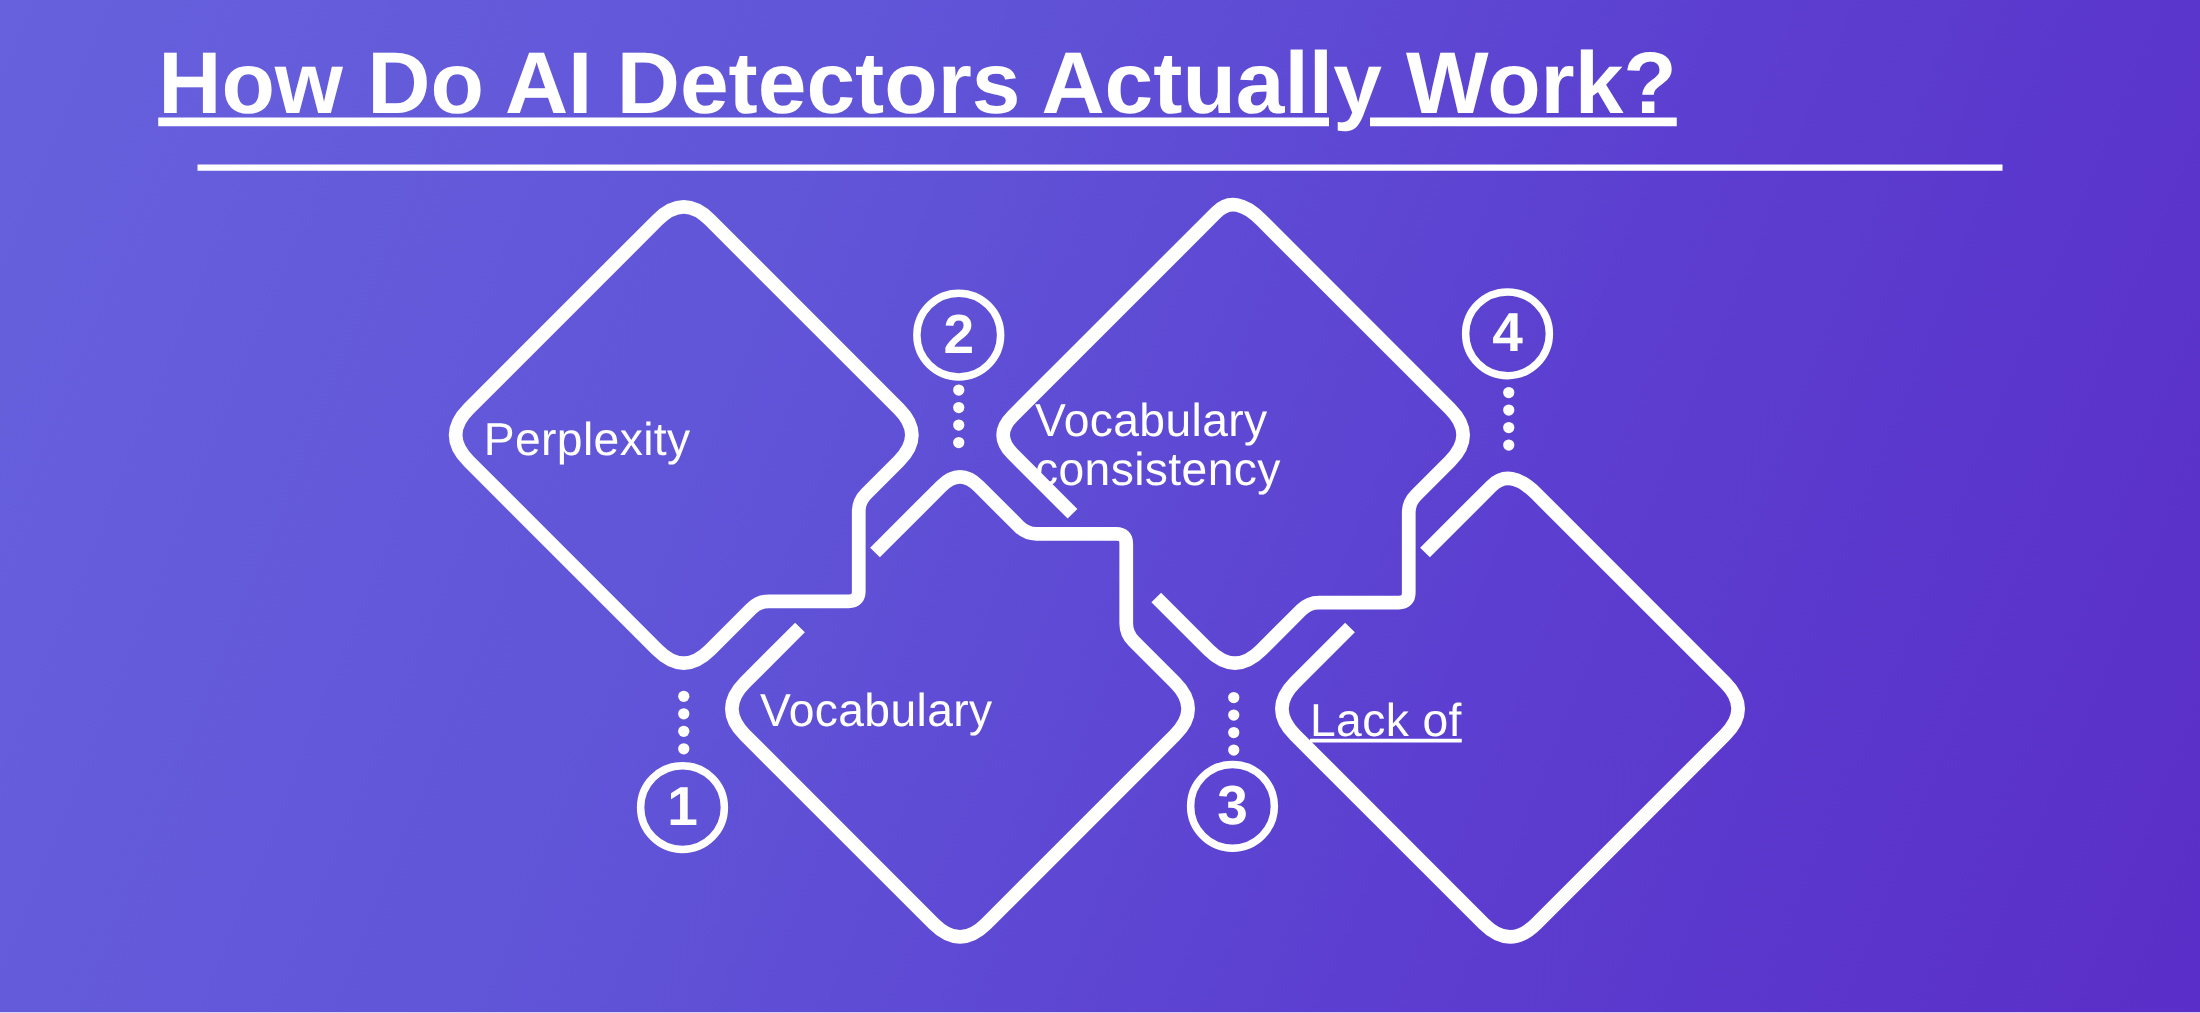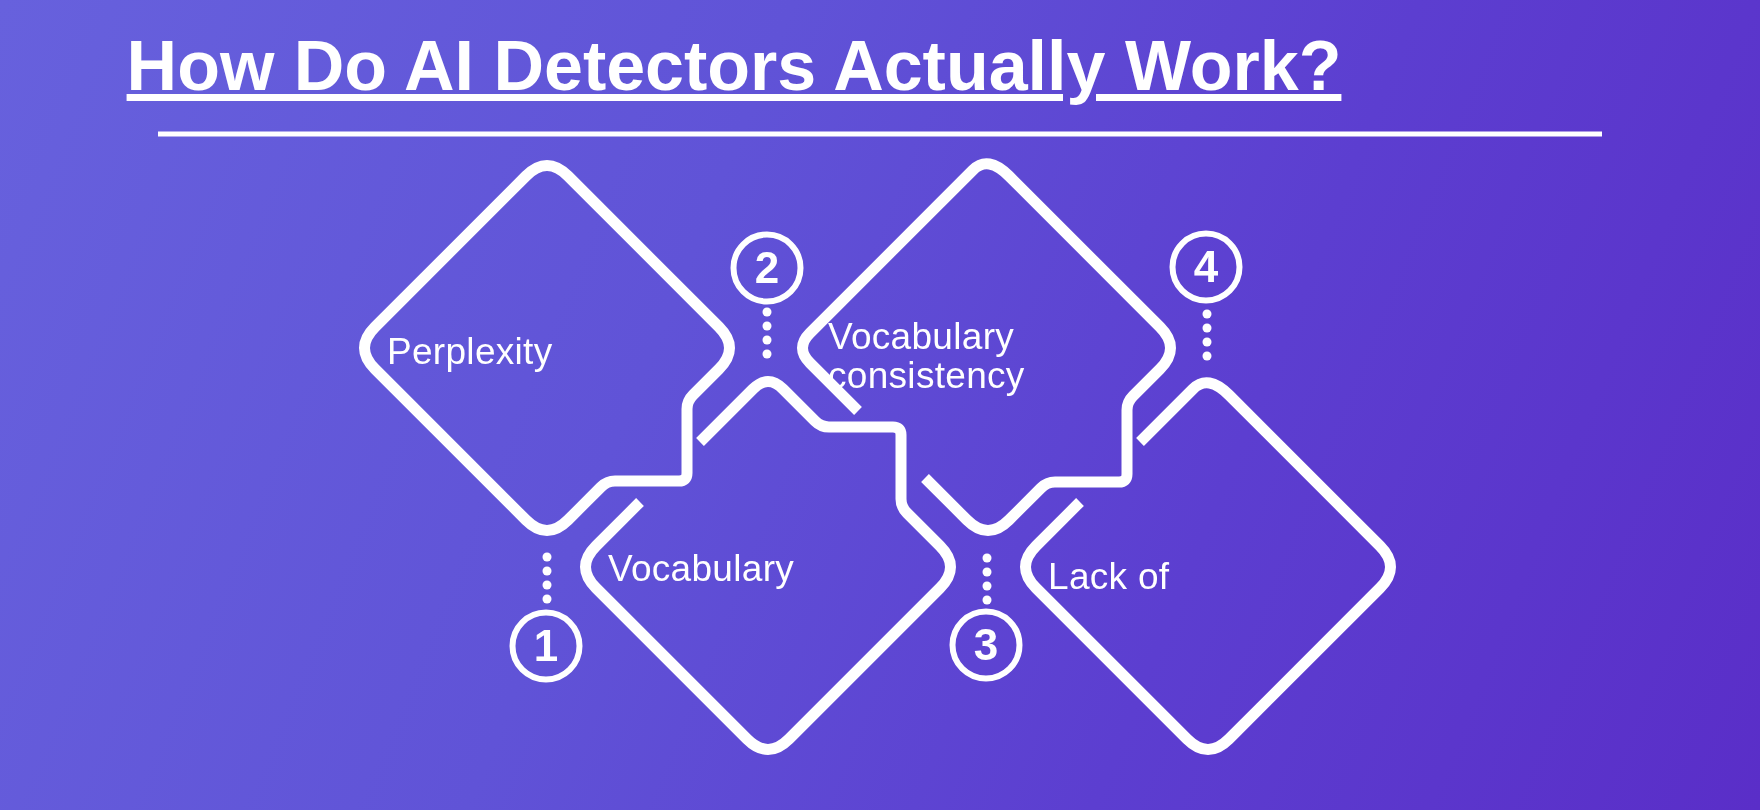--- a/index.html
+++ b/index.html
@@ -149,21 +149,21 @@
     <div></div>
   </div>
   <div class="diamond-label" style="left:608px; top:528px; width:320px; height:80px;">
     <div>Vocabulary</div>
     <div></div>
   </div>
   <div class="diamond-label" style="left:828px; top:316px; width:320px; height:80px;">
     <div>Vocabulary</div>
     <div>consistency</div>
   </div>
-  <div class="diamond-label" style="left:1048px; top:536px; width:320px; height:80px;">
+  <div class="diamond-label" style="left:1048px; top:536px; width:320px; height:80px;text-decoration:underline;">
     <div>Lack of</div>
   </div>
 
   <div class="badge-number" style="left:506px; top:606px;">1</div>
   <div class="badge-number" style="left:727px; top:228px;">2</div>
   <div class="badge-number" style="left:946px; top:605px;">3</div>
   <div class="badge-number" style="left:1166px; top:227px;">4</div>
 
 </div>
 

